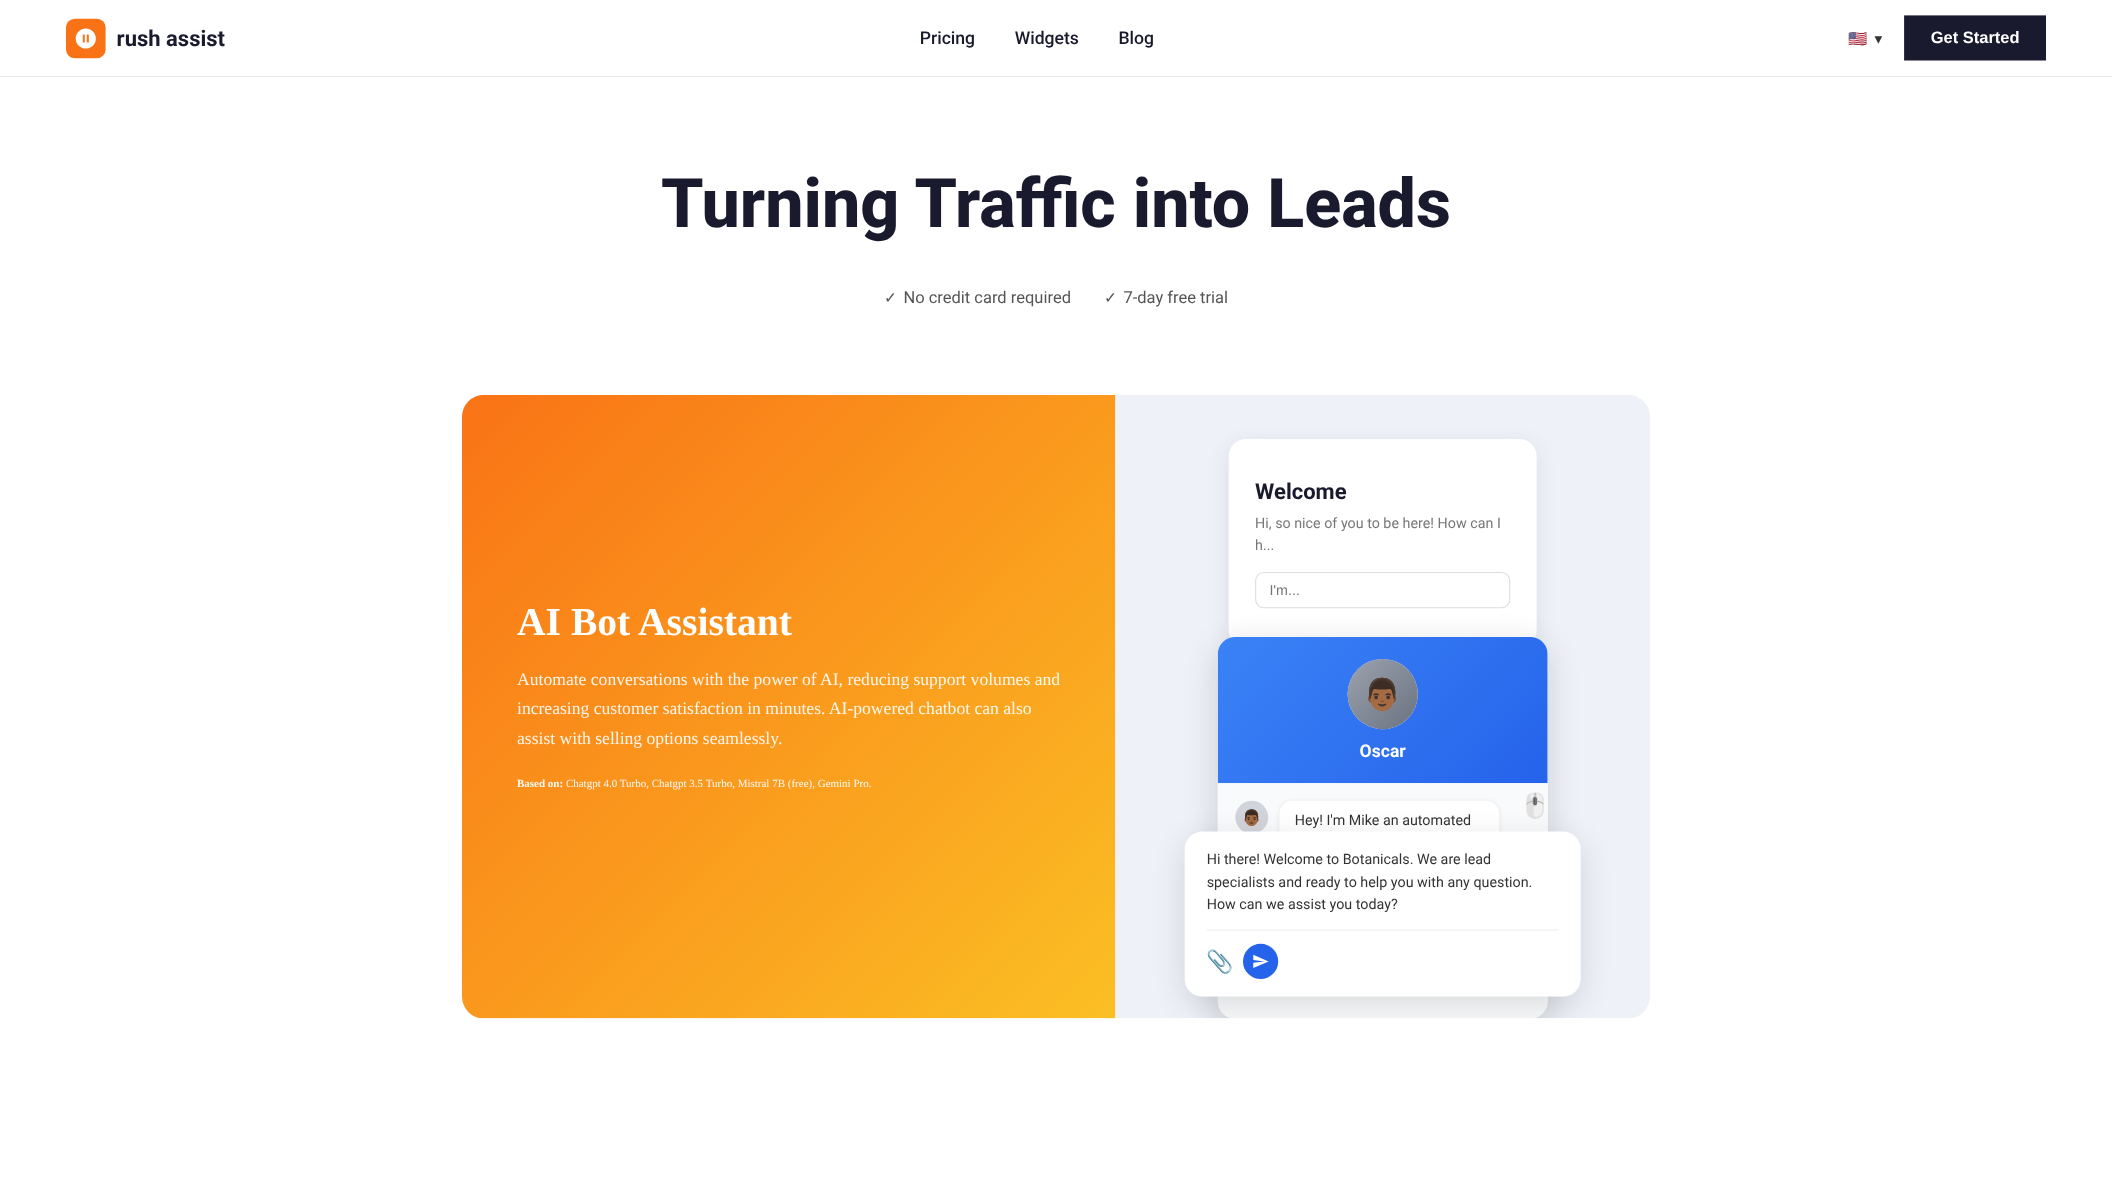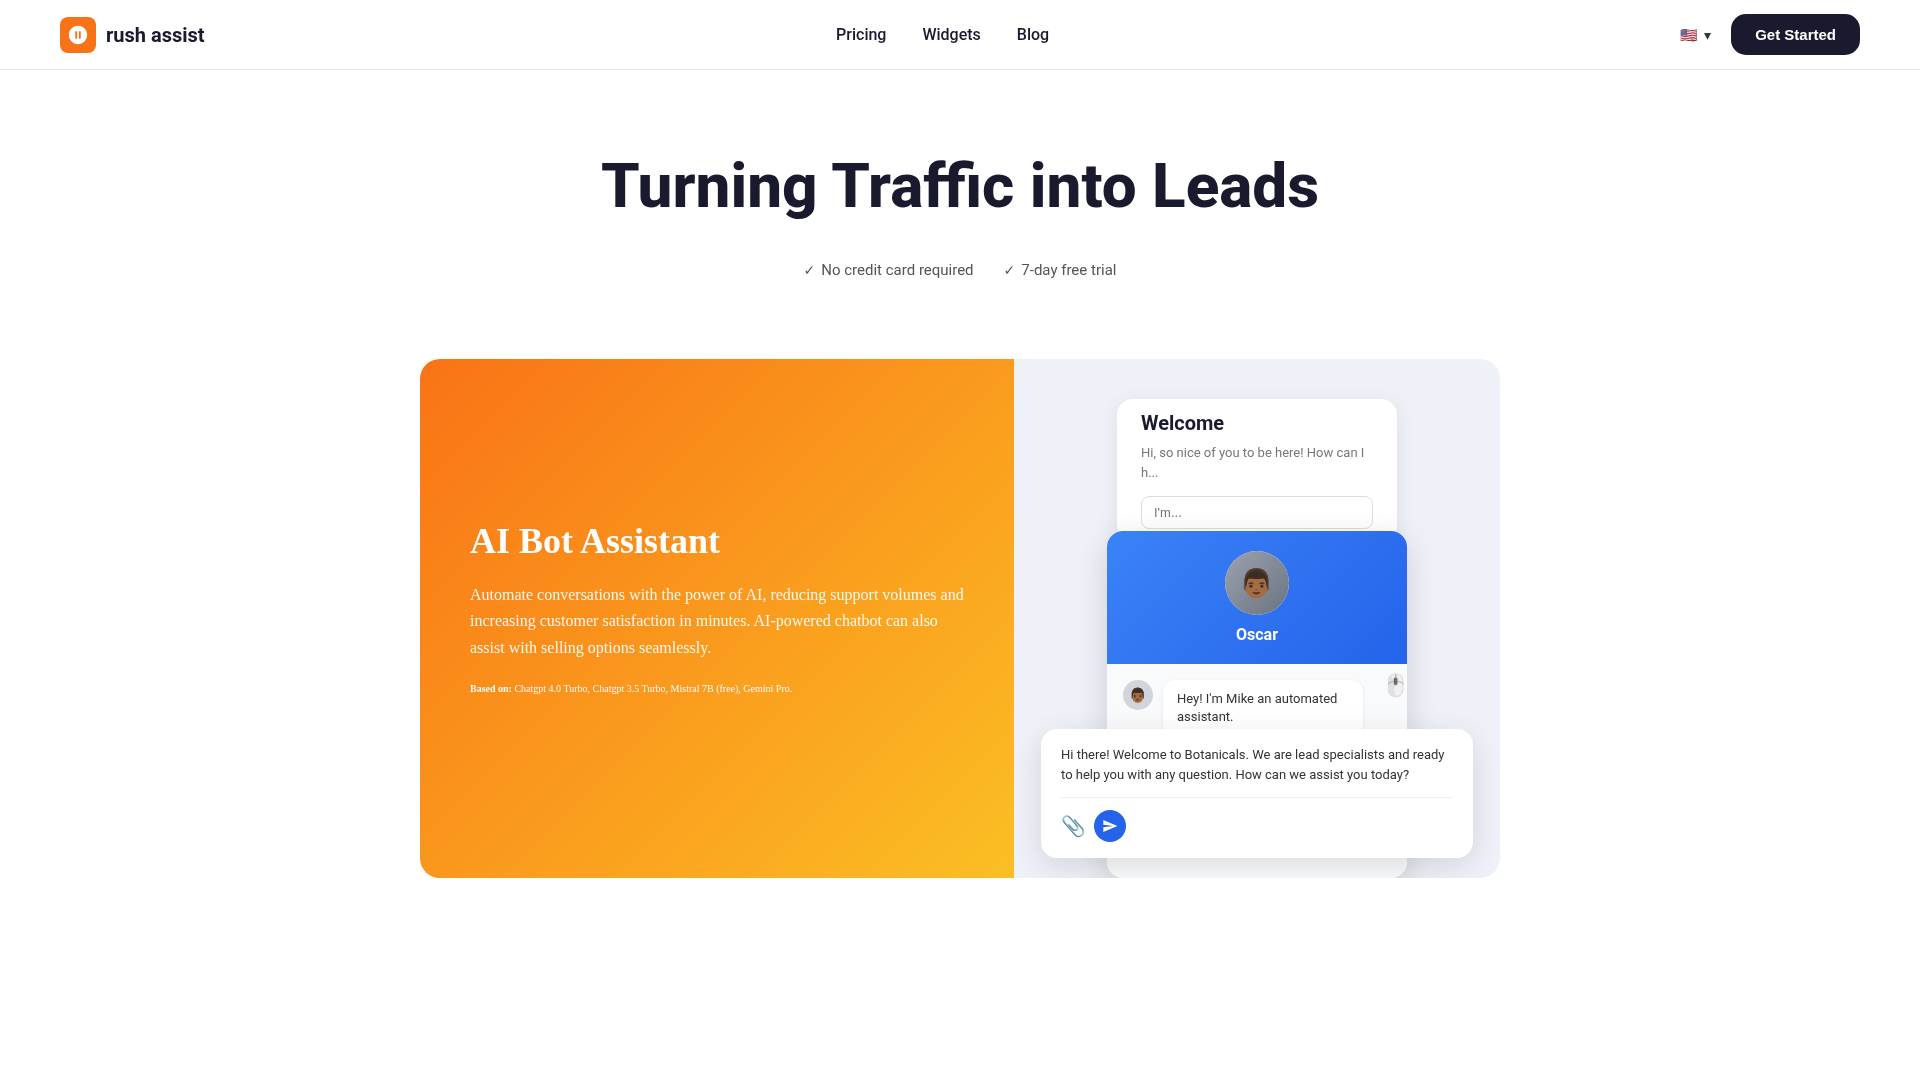--- a/index.html
+++ b/index.html
@@ -19,21 +19,21 @@
     .logo-icon svg { width: 22px; height: 22px; fill: #fff; }
     .logo-text { font-size: 20px; font-weight: 700; color: #1a1a2e; }
     .nav-links { display: flex; align-items: flex-start; gap: 36px; }
     .nav-link { font-size: 16px; color: #1a1a2e; text-decoration: none; font-weight: 500; }
     .nav-right { display: flex; align-items: center; gap: 20px; }
     .flag-btn {
       display: flex; align-items: center; gap: 6px; cursor: pointer;
       background: none; border: none; font-size: 14px; color: #333;
     }
     .get-started-btn {
-      background: #1a1a2e; color: #fff; border: none; border-radius: 15px;
+      background: #1a1a2e; color: #fff; border: none; border-radius: 0;
       padding: 12px 24px; font-size: 15px; font-weight: 600; cursor: pointer;
     }
 
     
     .hero {
       text-align: center; padding: 80px 20px 40px;
     }
     .hero h1 {
       font-size: 62px; font-weight: 800; color: #1a1a2e;
       line-height: 1.15; max-width: 800px; margin: 0 auto 40px;
@@ -69,21 +69,21 @@
     .demo-left .based-on strong { font-weight: 700; }
 
     .demo-right {
       background: #eef2f8; width: 45%;
       display: flex; flex-direction: column; align-items: center; justify-content: flex-start;
       padding: 40px 30px 0; border-radius: 0 20px 20px 0; position: relative; overflow: hidden;
     }
 
     
     .welcome-card {
-      background: #fff; border-radius: 16px; padding: 12px 24px; width: 280px;
+      background: #fff; border-radius: 16px; padding: 36px 24px; width: 280px;
       box-shadow: 0 4px 20px rgba(0,0,0,0.08); margin-bottom: -20px;
       position: relative; z-index: 1;
     }
     .welcome-card h3 { font-size: 20px; font-weight: 700; color: #1a1a2e; margin-bottom: 8px; }
     .welcome-card p { font-size: 13px; color: #777; line-height: 1.5; }
     .welcome-card .input-row {
       margin-top: 14px; display: flex; gap: 8px;
     }
     .welcome-card input {
       border: 1px solid #ddd; border-radius: 8px; padding: 8px 12px;
@@ -123,21 +123,21 @@
     }
     .chat-time { font-size: 11px; color: #aaa; text-align: center; margin-bottom: 8px; }
     .download-btn {
       background: #fff; border: 1px solid #e5e7eb; border-radius: 8px;
       padding: 8px 16px; font-size: 12px; color: #333; cursor: pointer;
       display: block; margin: 0 auto 10px; box-shadow: 0 1px 4px rgba(0,0,0,0.08);
     }
 
     
     .bottom-chat {
-      background: #fff; border-radius: 16px; width: 432px;
+      background: #fff; border-radius: 16px; width: 360px;
       box-shadow: 0 8px 30px rgba(0,0,0,0.12); padding: 16px 20px;
       position: absolute; bottom: 20px; left: 50%; transform: translateX(-50%);
       z-index: 3;
     }
     .bottom-chat p { font-size: 13px; color: #333; line-height: 1.55; margin-bottom: 12px; }
     .bottom-chat-input {
       display: flex; align-items: center; gap: 8px; border-top: 1px solid #eee; padding-top: 12px;
     }
     .bottom-chat-input span { font-size: 20px; color: #999; cursor: pointer; }
     .send-btn {

